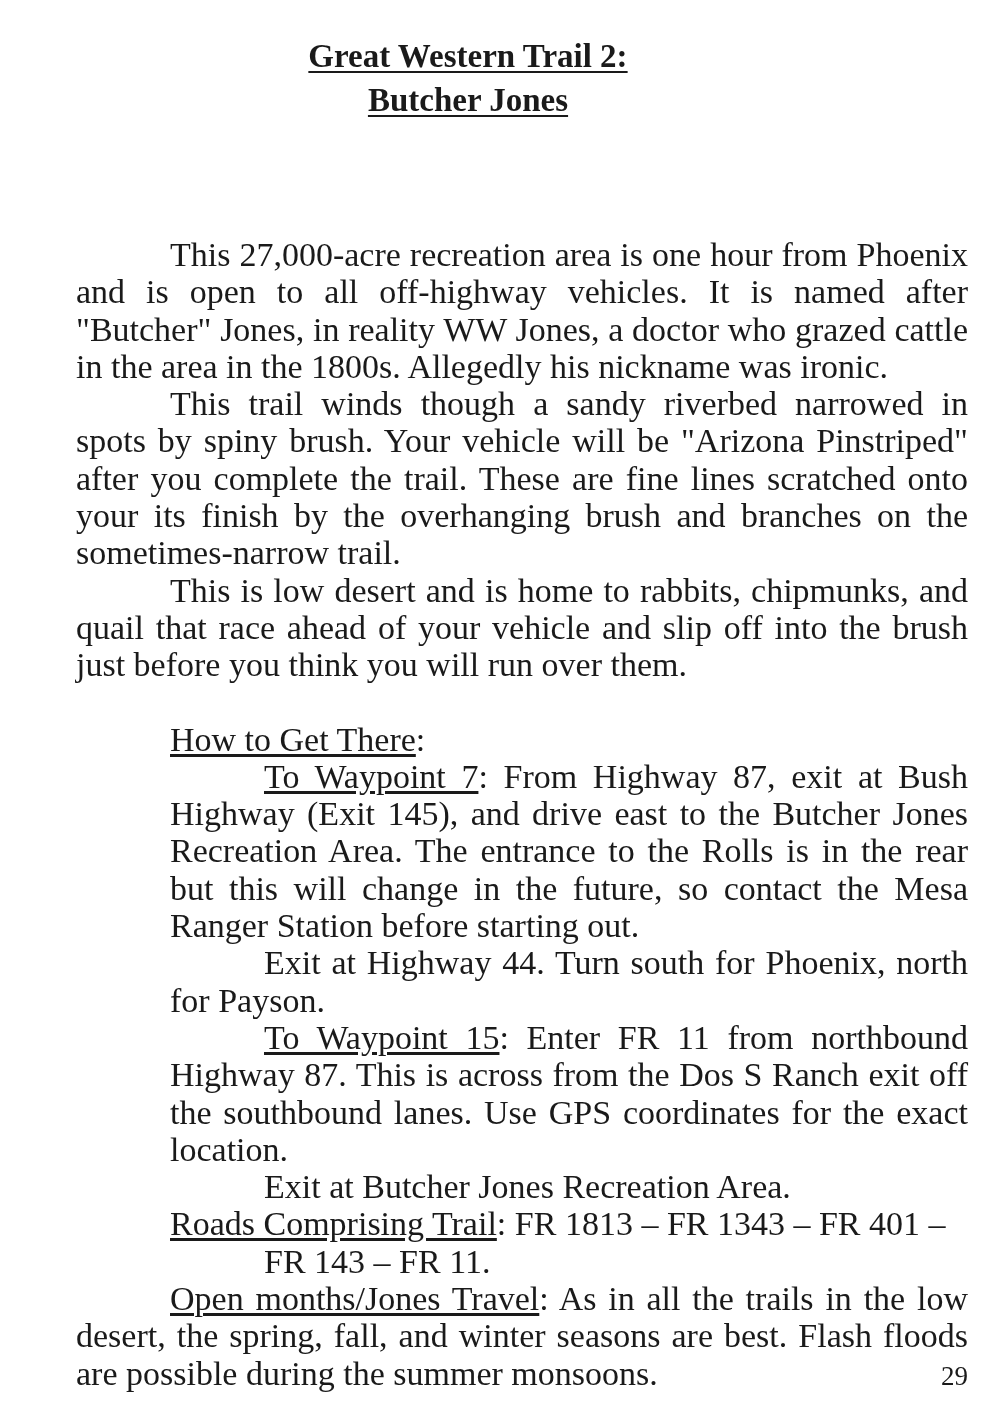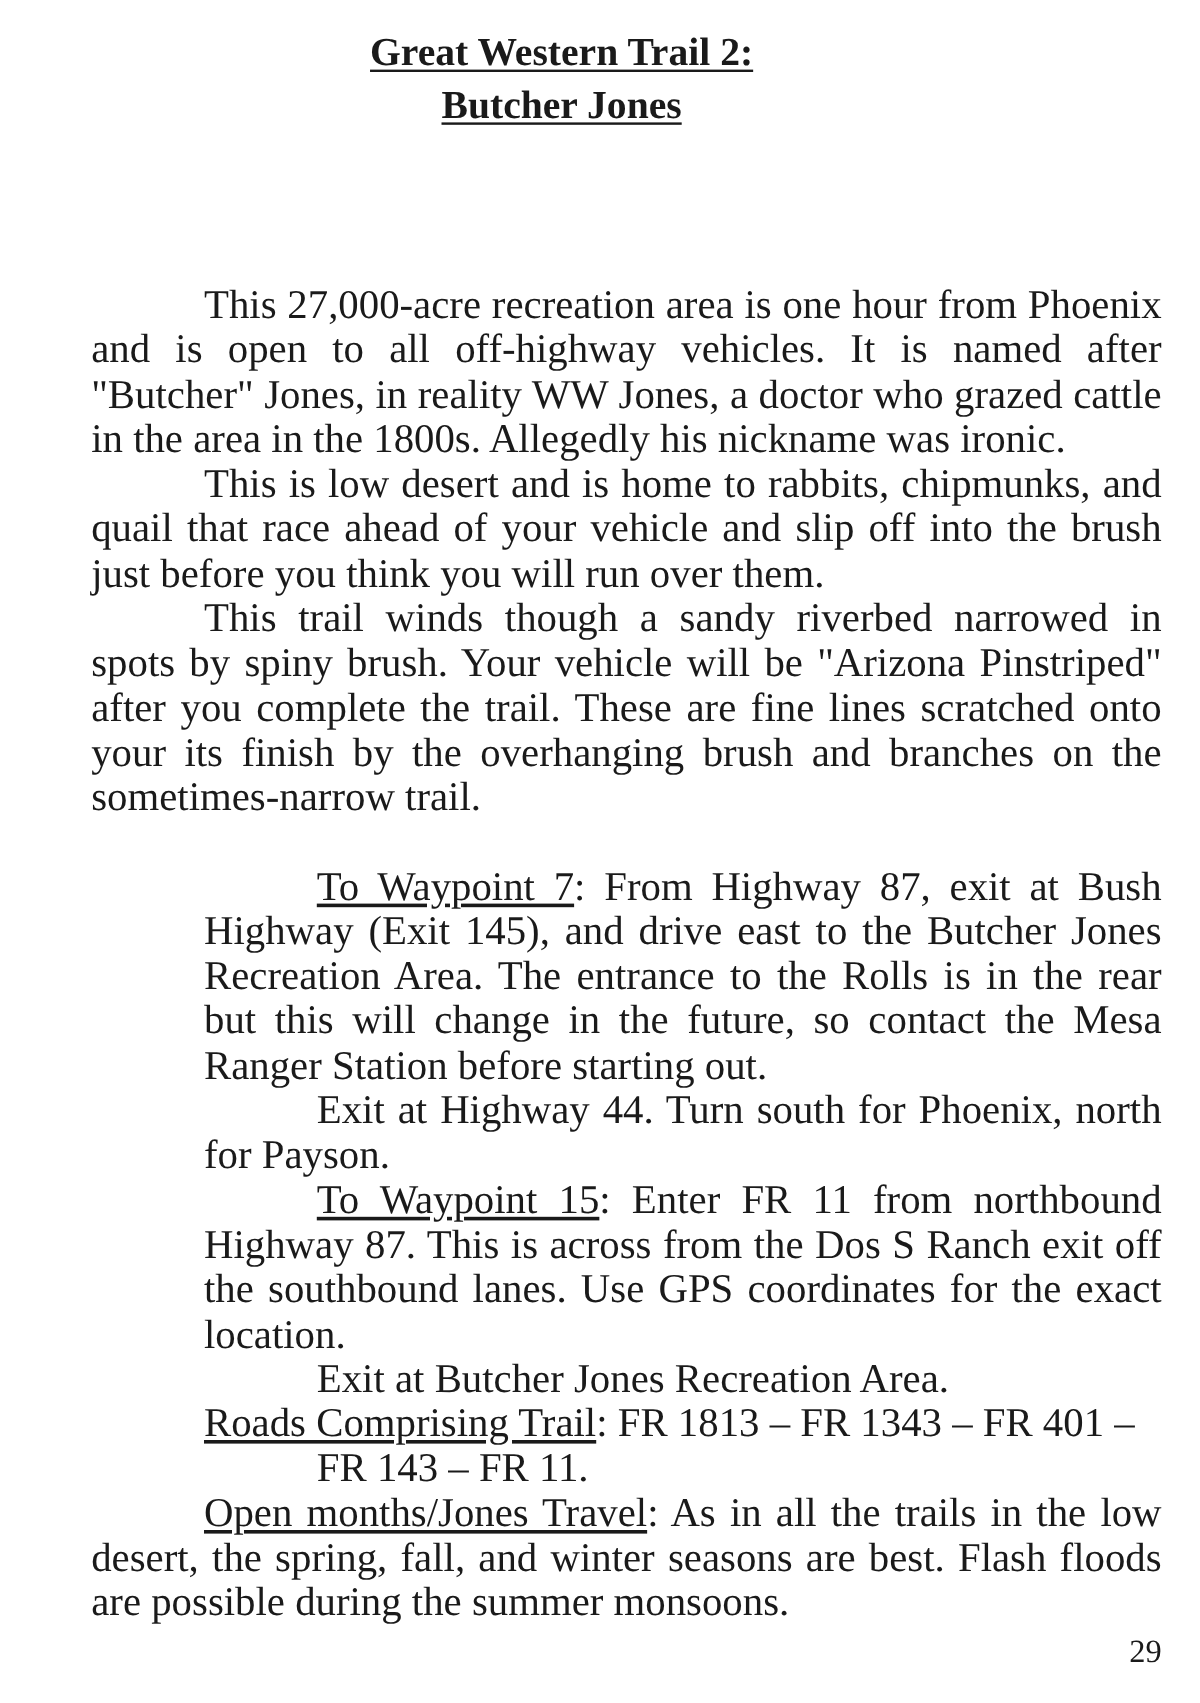--- a/index.html
+++ b/index.html
@@ -1,21 +1,21 @@
 <!DOCTYPE html>
 <html><head>
 <meta charset="utf-8">
 <style>
   html, body { margin: 0; padding: 0; background: #ffffff; }
   body {
     width: 1000px; height: 1419px; position: relative; overflow: hidden;
     font-family: "Liberation Serif", serif; color: #1a1a1a;
   }
   .title {
-    position: absolute; left: 0; width: 936px; top: 22px;
+    position: absolute; left: 0; width: 936px; top: 34px;
     text-align: center; font-weight: bold; font-size: 33px; line-height: 44px;
   }
   .title span { text-decoration: underline; text-decoration-thickness: 2px; text-underline-offset: 4px; }
   .body {
     position: absolute; left: 76px; width: 892px; top: 236px;
     font-size: 34px; line-height: 37.3px; text-align: justify;
   }
   .body p { margin: 0; }
   .indent1 { text-indent: 94px; }
   .indent2 { text-indent: 94px; }
@@ -33,25 +33,26 @@
 </head>
 <body>
 
 <div class="title">
   <div><span>Great Western Trail 2:</span></div>
   <div><span>Butcher Jones</span></div>
 </div>
 
 <div class="body">
   <p class="indent1">This 27,000-acre recreation area is one hour from Phoenix and is open to all off-highway vehicles. It is named after "Butcher" Jones, in reality WW Jones, a doctor who grazed cattle in the area in the 1800s. Allegedly his nickname was ironic.</p>
+  <p class="indent1">This trail winds though a sandy riverbed narrowed in spots by spiny brush. Your vehicle will be "Arizona Pinstriped" after you complete the trail. These are fine lines scratched onto your its finish by the overhanging brush and branches on the sometimes-narrow trail.</p>
   <p class="indent1">This is low desert and is home to rabbits, chipmunks, and quail that race ahead of your vehicle and slip off into the brush just before you think you will run over them.</p>
-  <p class="indent1">This trail winds though a sandy riverbed narrowed in spots by spiny brush. Your vehicle will be "Arizona Pinstriped" after you complete the trail. These are fine lines scratched onto your its finish by the overhanging brush and branches on the sometimes-narrow trail.</p>
 
   <div class="gap"></div>
 
+  <p class="sub"><span class="u">How to Get There</span><span>:</span></p>
 
   <p class="sub-indent"><span class="u">To Waypoint 7</span><span>: From Highway 87, exit at Bush Highway (Exit 145), and drive east to the Butcher Jones Recreation Area. The entrance to the Rolls is in the rear but this will change in the future, so contact the Mesa Ranger Station before starting out.</span></p>
   <p class="sub-indent">Exit at Highway 44. Turn south for Phoenix, north for Payson.</p>
 
   <p class="sub-indent"><span class="u">To Waypoint 15</span><span>: Enter FR 11 from northbound Highway 87. This is across from the Dos S Ranch exit off the southbound lanes. Use GPS coordinates for the exact location.</span></p>
   <p class="sub-indent">Exit at Butcher Jones Recreation Area.</p>
 
   <p class="hang" style="text-align:left;"><span class="u">Roads Comprising Trail</span><span>: FR 1813 – FR 1343 – FR 401 – FR 143 – FR 11.</span></p>
 
   <p class="indent2"><span class="u">Open months/Jones Travel</span><span>: As in all the trails in the low desert, the spring, fall, and winter seasons are best. Flash floods are possible during the summer monsoons.</span></p>

